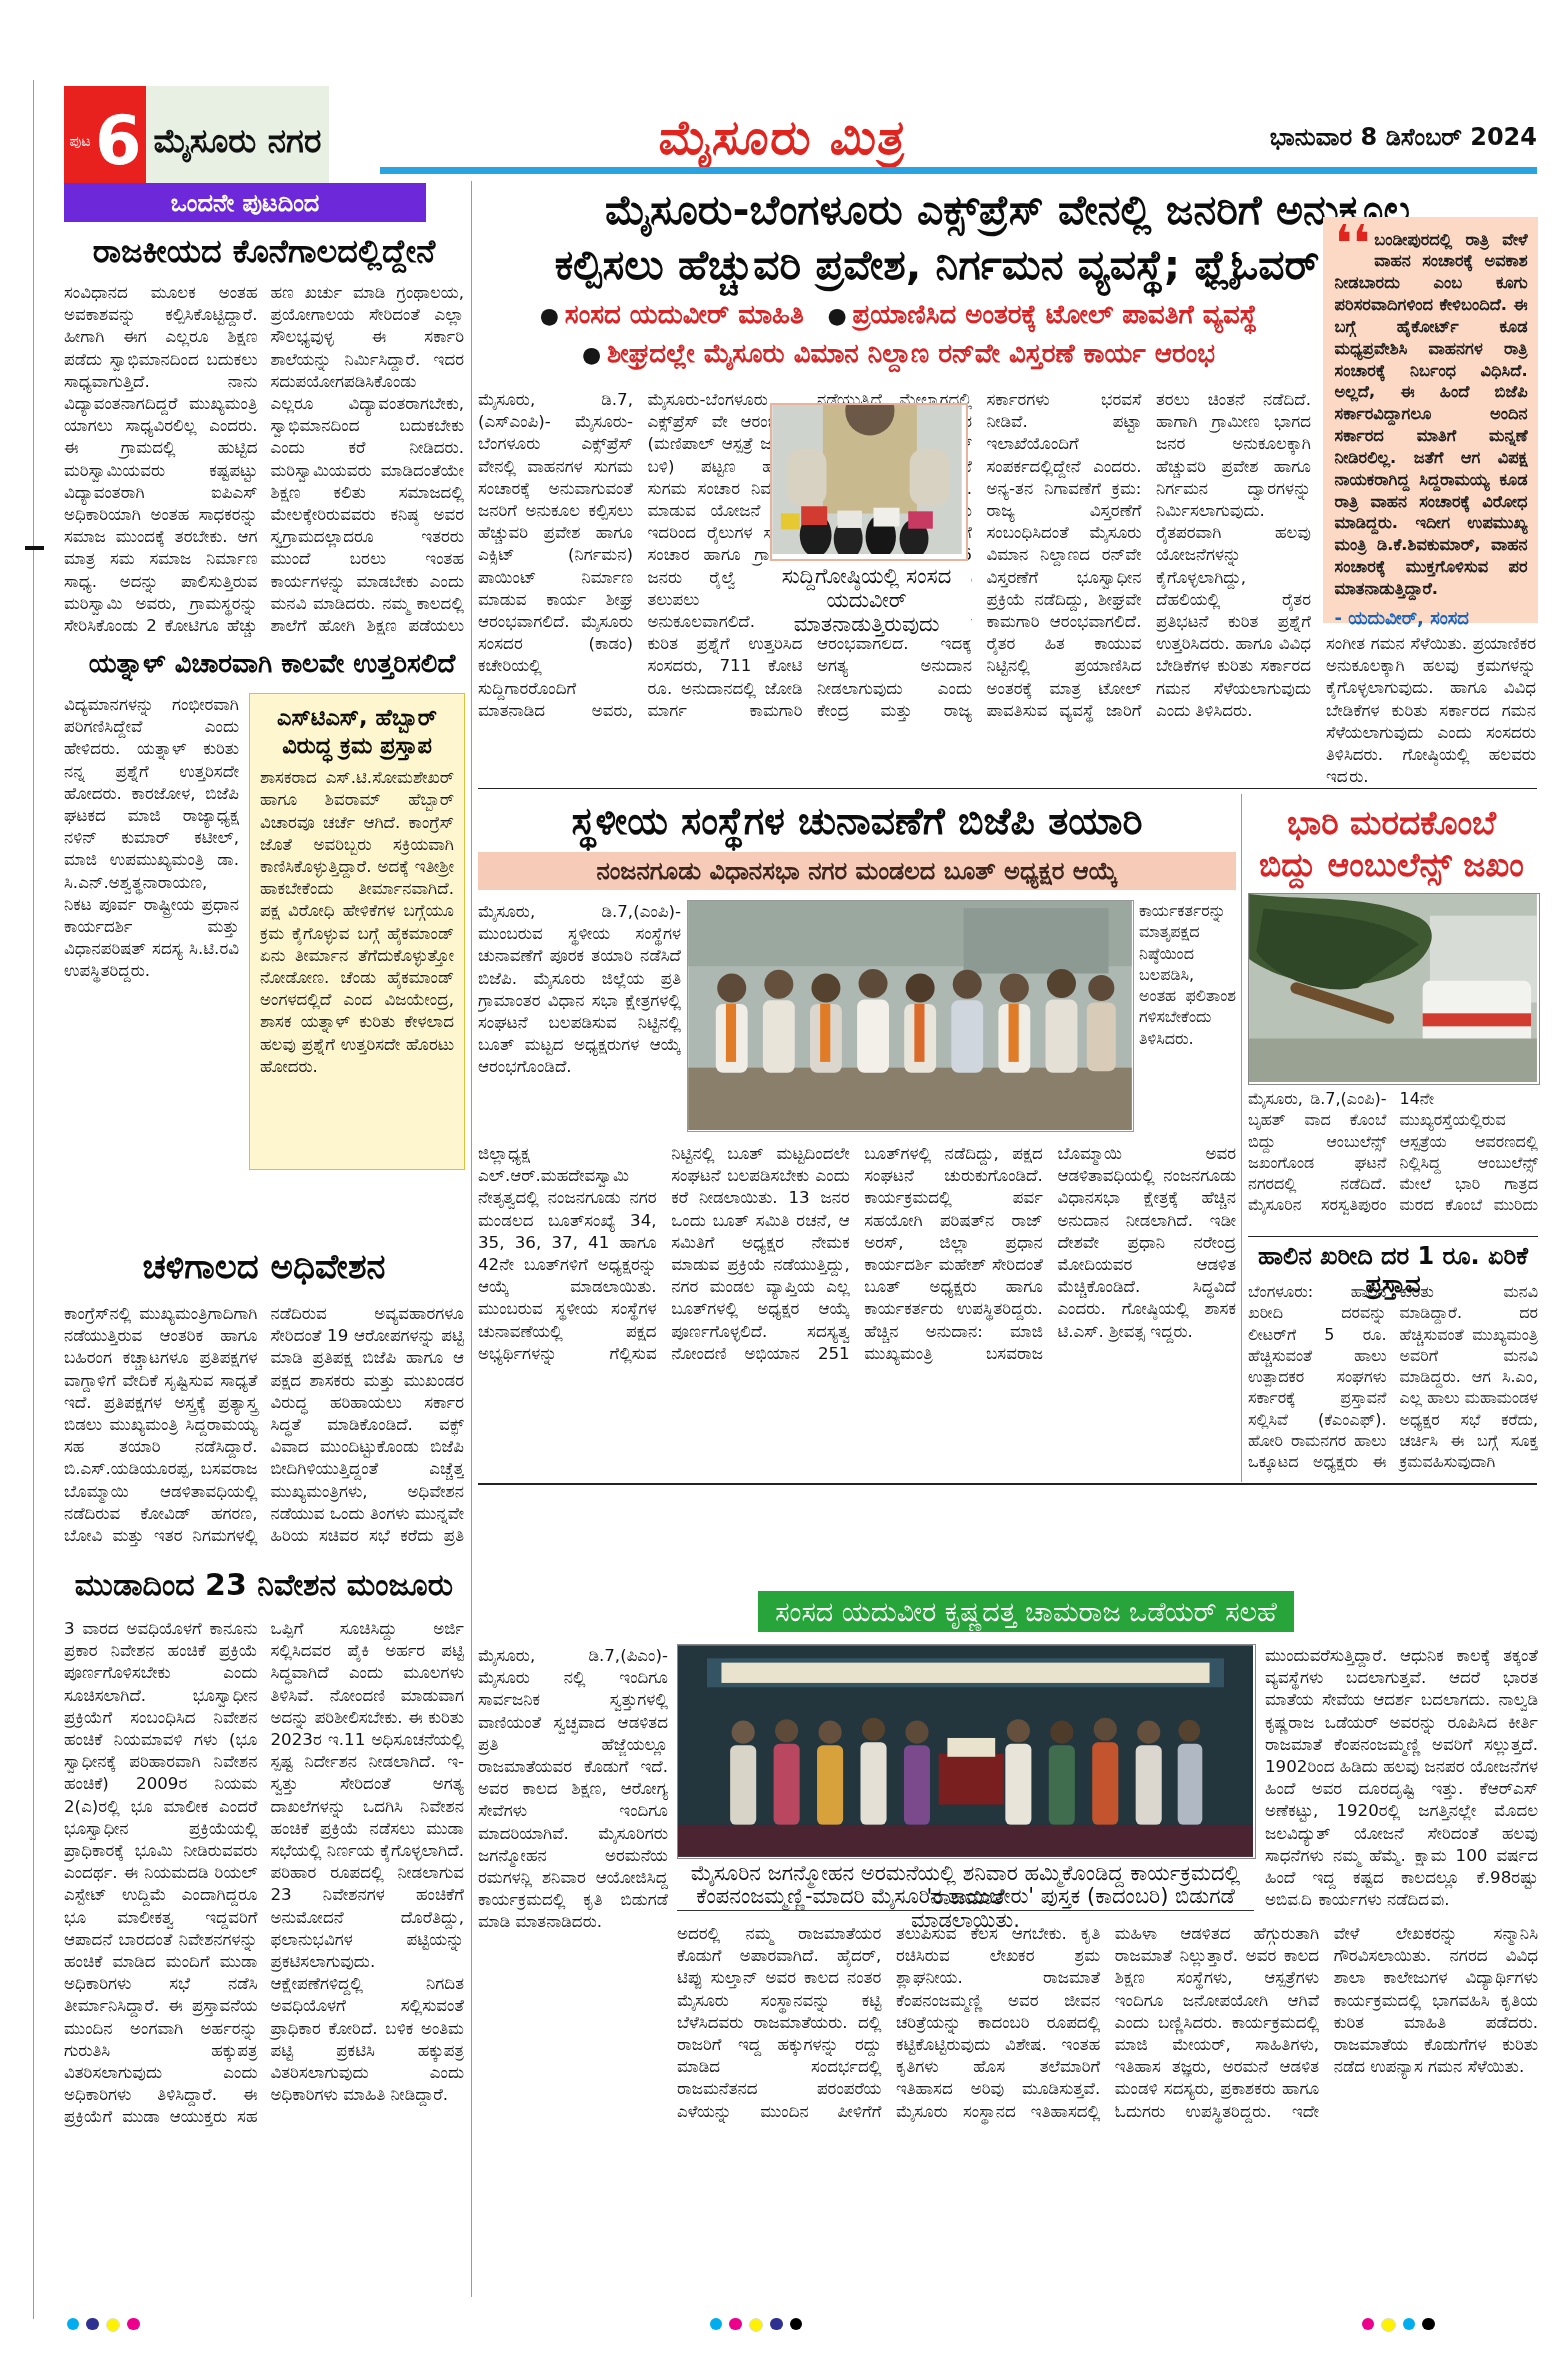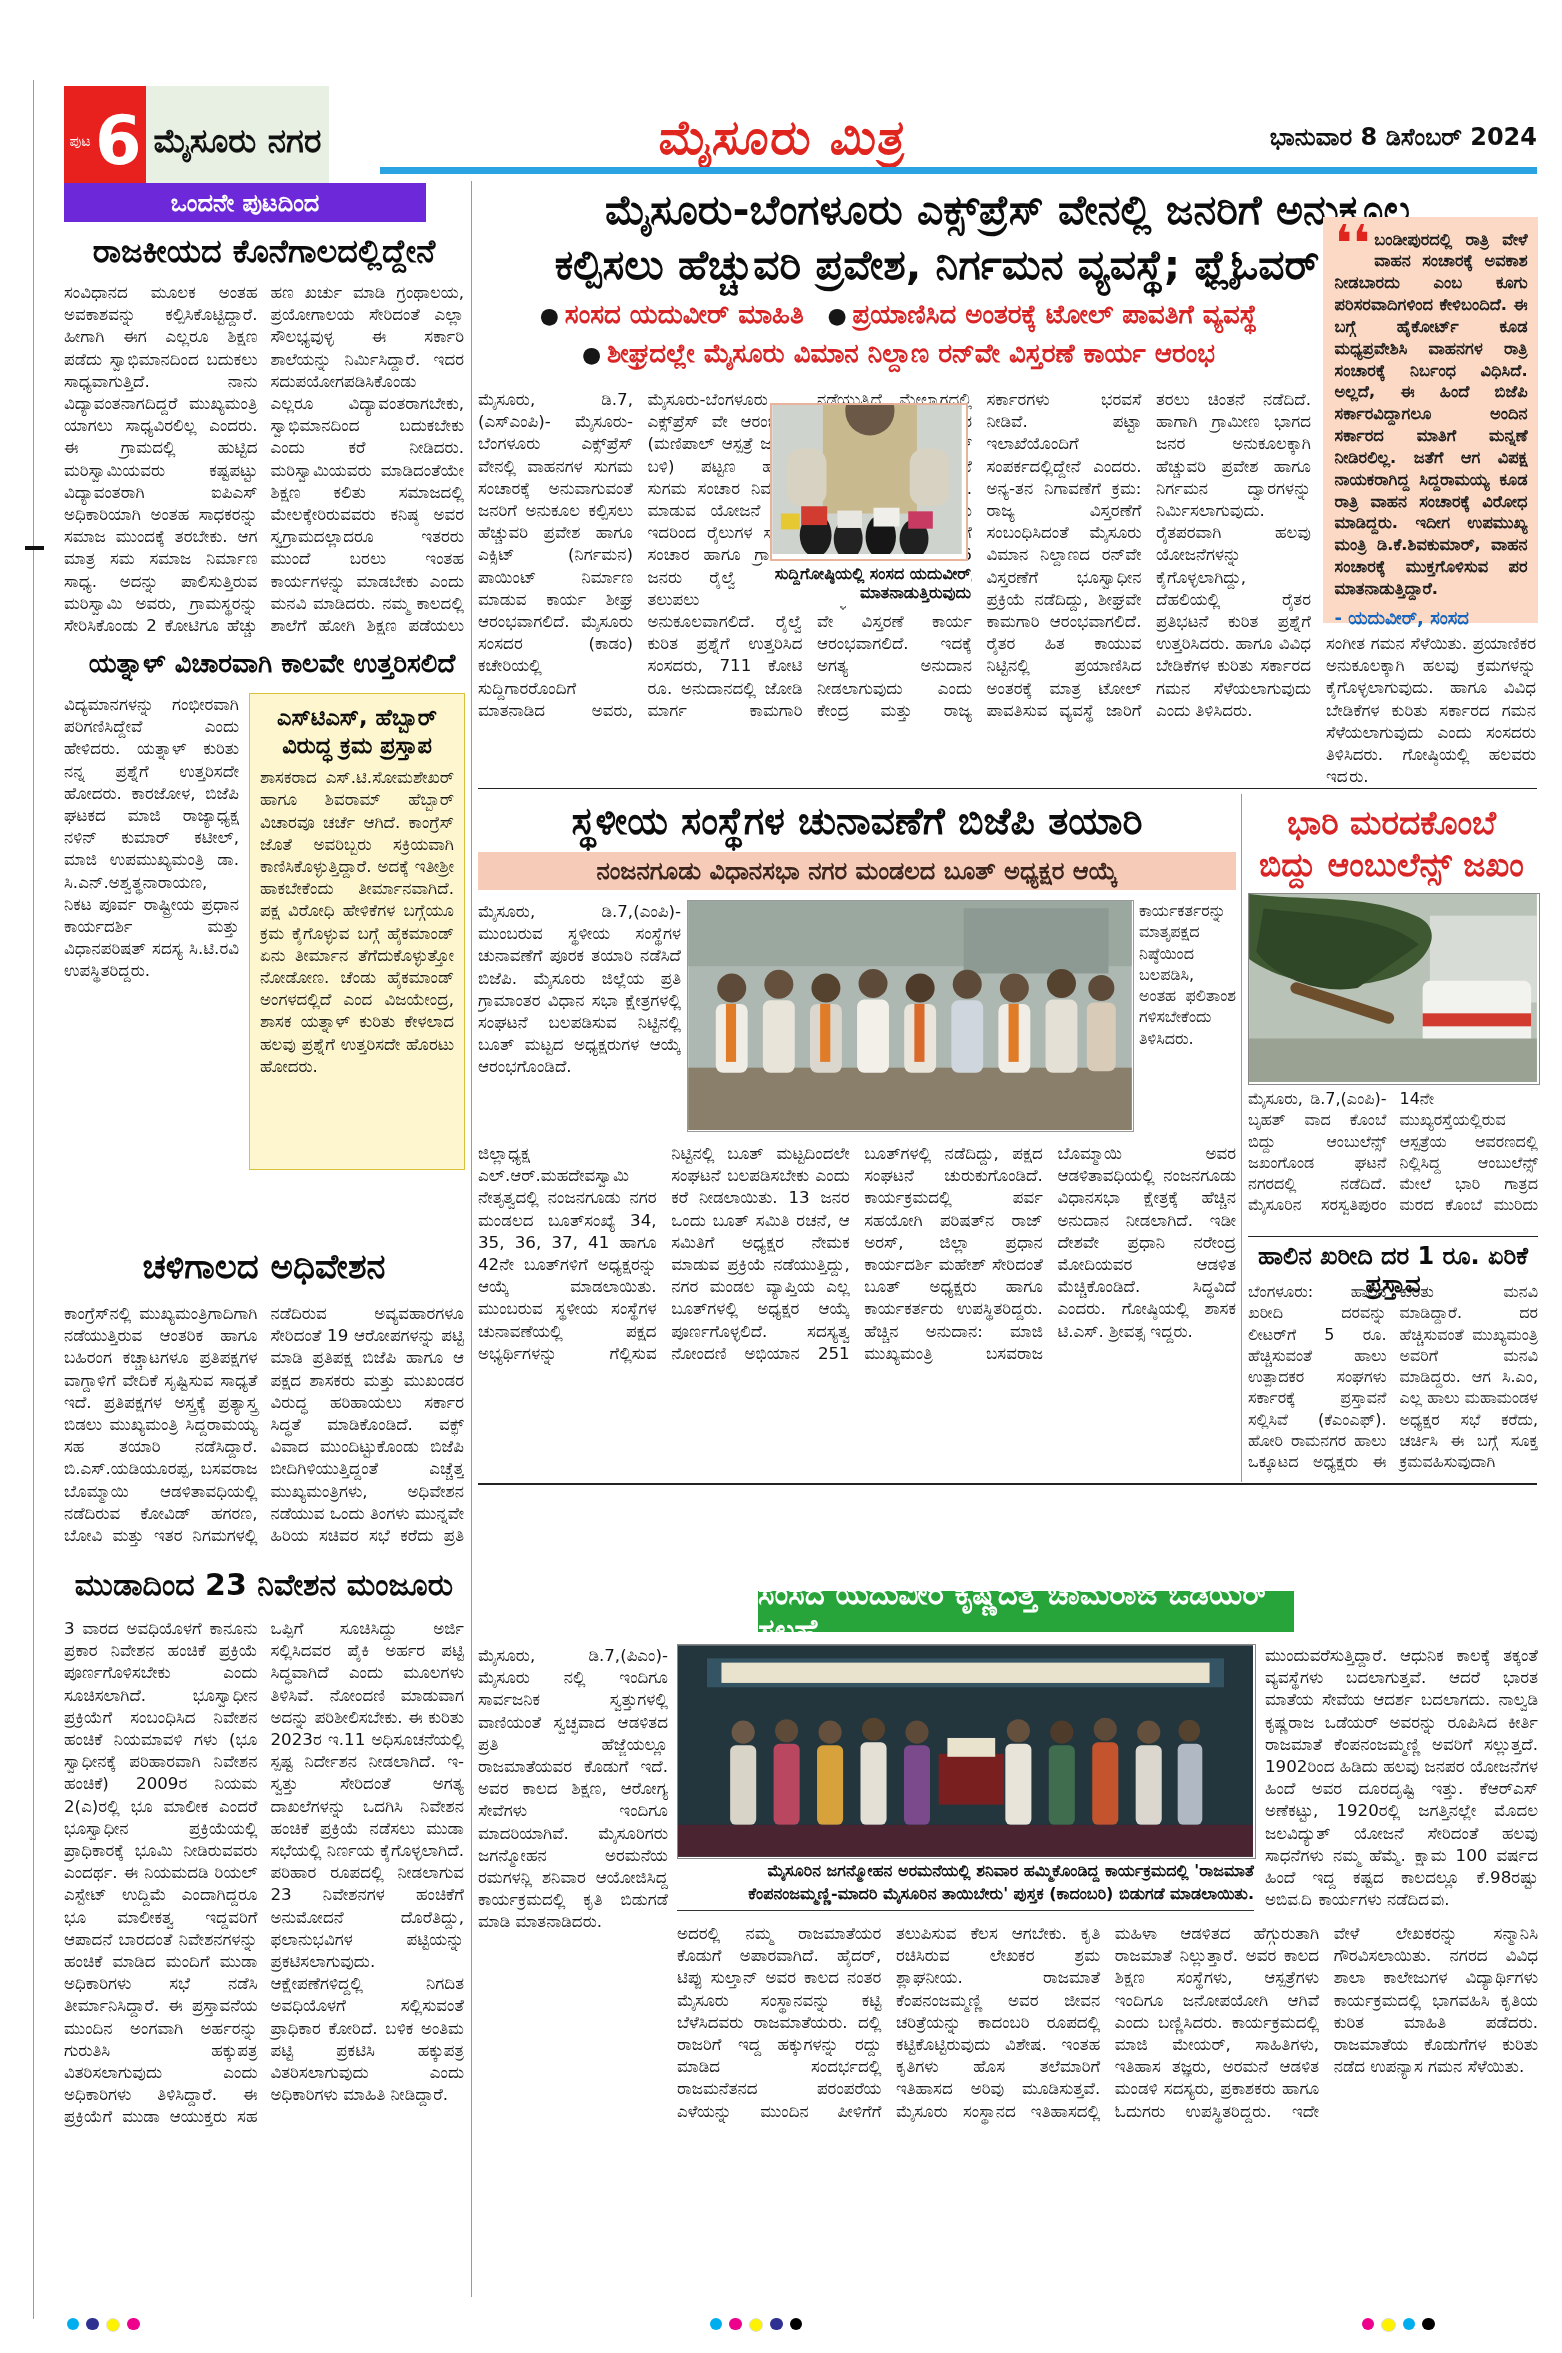--- a/index.html
+++ b/index.html
@@ -26,22 +26,22 @@
   .h-black{color:#0d0d0d;font-weight:bold;}
   .h-red{color:#d92525;font-weight:bold;}
   .bullets li{list-style:none;display:inline-block;margin:0 10px;color:#d92525;font-weight:bold;font-size:26px;}
   .bullets li::before{content:"●";color:#161616;margin-right:5.8px;font-size:22px;}
   .quotebox{background:#fbd9c4;padding:11.6px 10px 8.7px 11.6px;}
   .quotebox .qmark{color:#e0251f;font-size:51px;line-height:0.6;font-weight:bold;display:block;float:left;margin-right:4.3px;}
   .quotebox .qt{font-size:16.3px;line-height:1.34;font-weight:bold;color:#1c1c1c;text-align:justify;}
   .quotebox .attr{color:#1465c0;font-weight:bold;font-size:18px;margin-top:7.2px;}
   .yellowbox{background:#fdf6cf;border:1.4px solid #d8c23c;padding:8.7px 10px;}
   .strap-pink{background:#f6cbb8;color:#3a241c;display:flex;align-items:center;justify-content:center;font-weight:bold;font-size:24px;}
-  .strap-green{background:#27a53a;color:#fff;display:flex;align-items:center;justify-content:center;font-weight:bold;font-size:31px;}
-  .caption{font-weight:bold;font-size:16px;text-align:right;color:#101010;}
+  .strap-green{background:#27a53a;color:#fff;display:flex;align-items:center;justify-content:center;font-weight:normal;font-size:27px;}
+  .caption{font-weight:normal;font-size:21px;text-align:center;color:#101010;}
   .photo-frame{border:2.2px solid #e8b39a;}
   .regdots{display:flex;gap:7.2px;}
   .regdots span{width:12.3px;height:12.3px;border-radius:50%;display:inline-block;}
 </style>
 </head>
 <body>
 
 <div id="page">
 
   <div class="abs hairline" style="left:33px;top:80px;width:0.7px;height:2239px;"></div>

